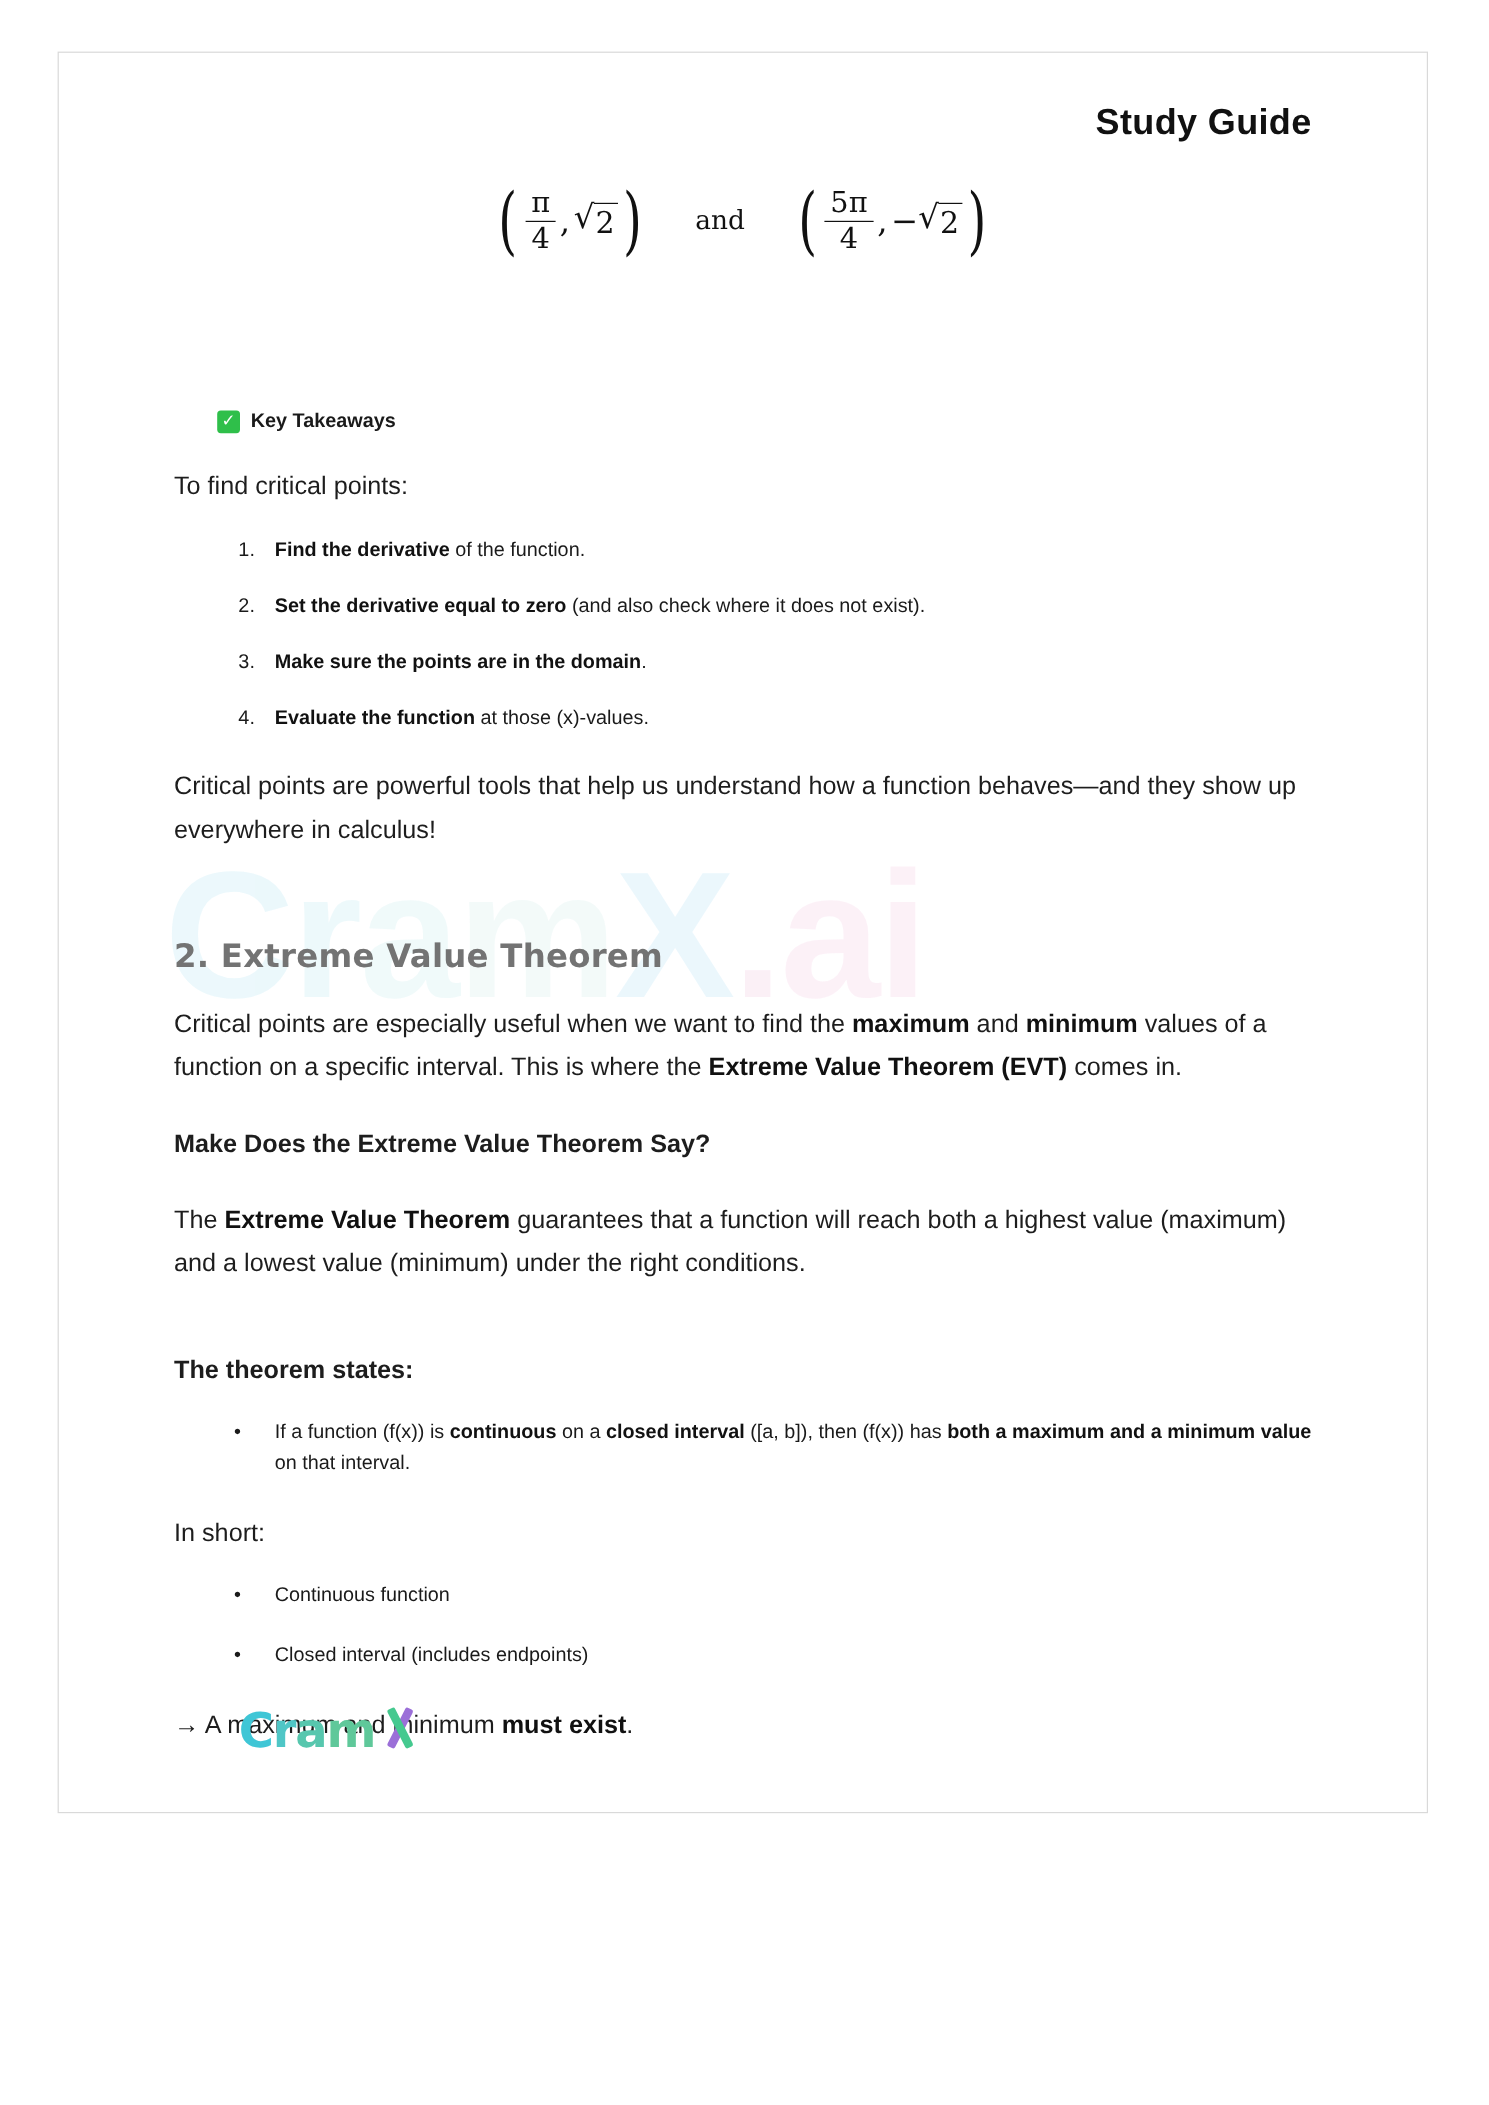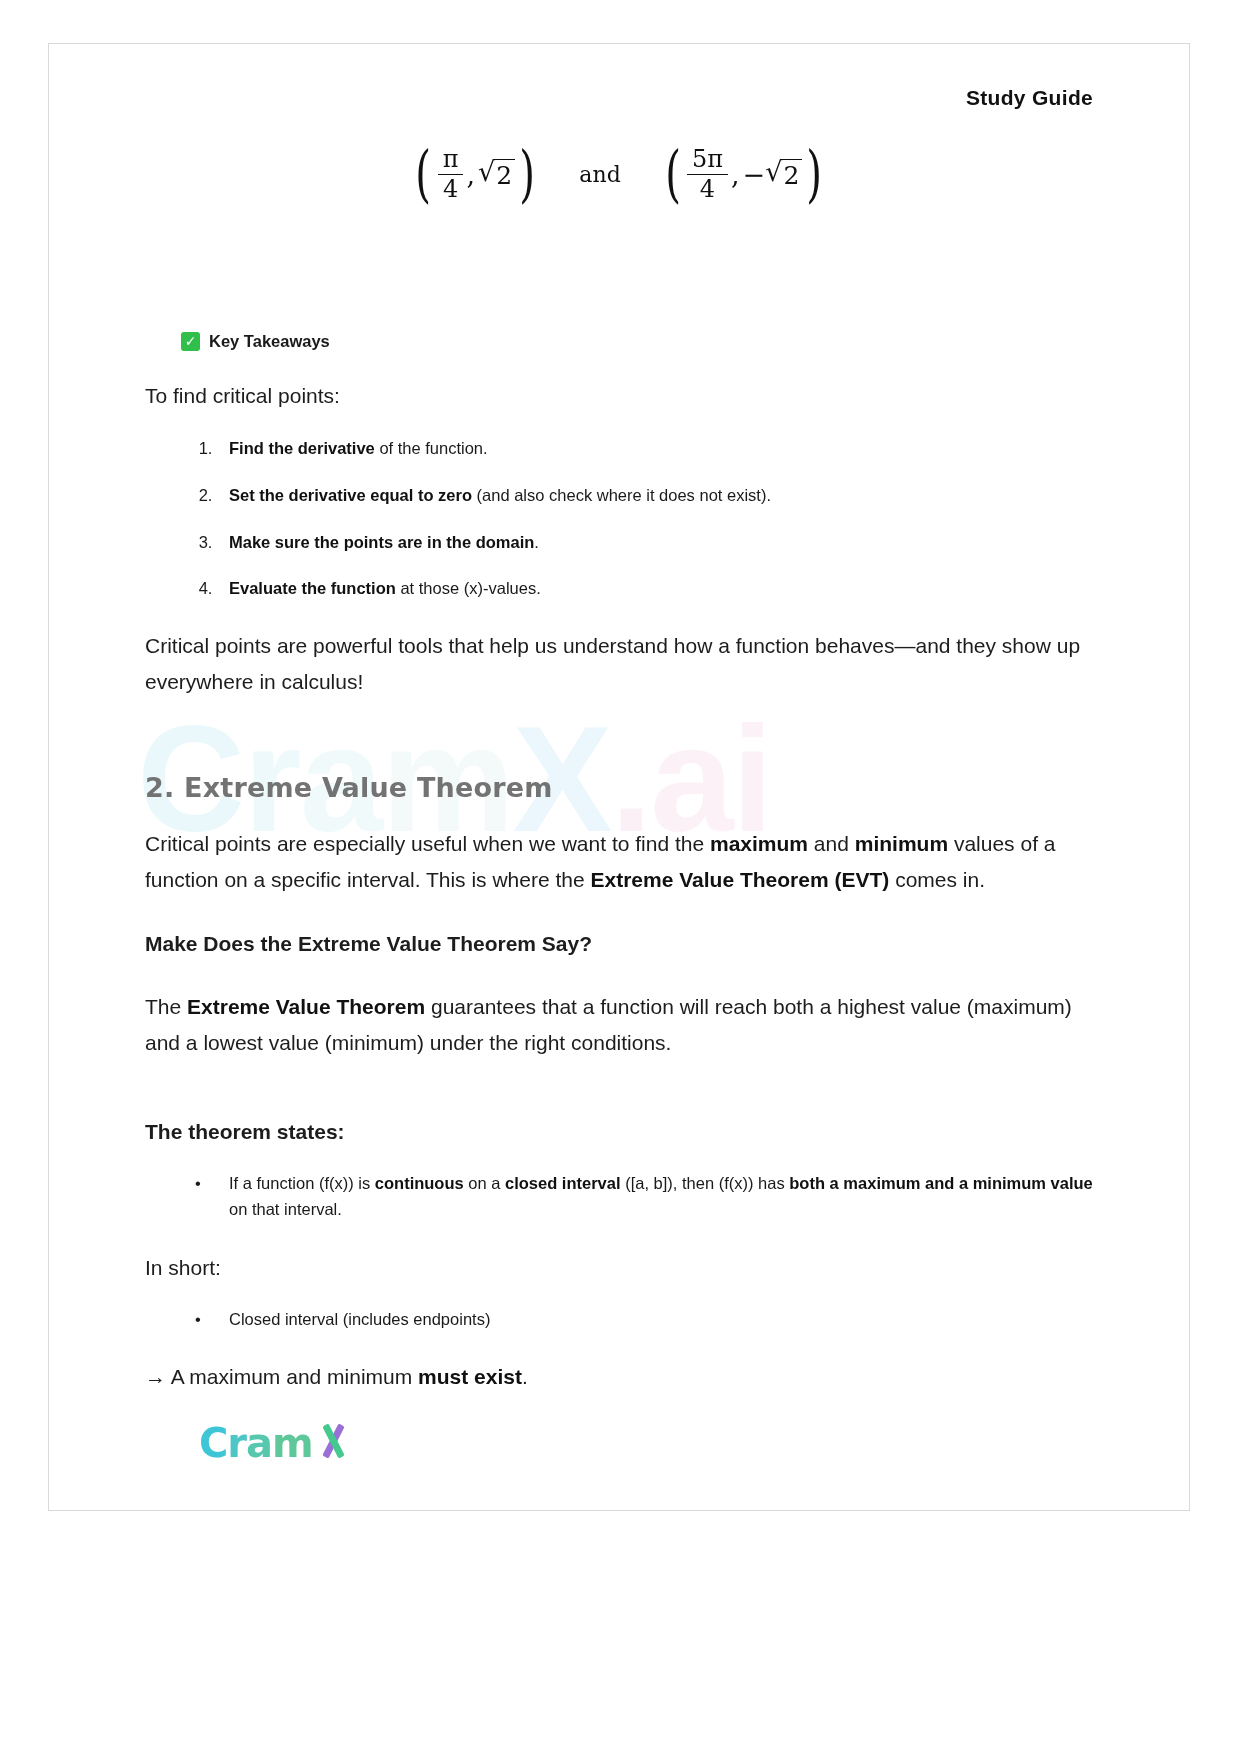--- a/index.html
+++ b/index.html
@@ -60,21 +60,21 @@
   .wm-r  { color: #c7ecf3; }
   .wm-a  { color: #cfeff0; }
   .wm-m  { color: #d9f0ee; }
   .wm-x1 { color: #bfe6f7; }
   .wm-dot{ color: #f3cfe4; }
   .wm-ai { color: #f7d3e8; }
 
   
   .doc-title {
     text-align: right;
-    font-size: 21px;
+    font-size: 30px;
     font-weight: bold;
     letter-spacing: 0.3px;
     margin: 0;
     padding-top: 42px;
     color: #111111;
   }
 
   
   .math-block {
     margin-top: 36px;
@@ -311,20 +311,21 @@
 
     <p class="para subhead">The theorem states:</p>
 
     <ul class="bullets">
       <li><span>If a function (f(x)) is </span><b>continuous</b><span> on a </span><b>closed interval</b><span> ([a, b]), then (f(x)) has </span><b>both a maximum and a minimum value</b><span> on that interval.</span></li>
     </ul>
 
     <p class="para">In short:</p>
 
     <ul class="bullets">
+      <li>Continuous function</li>
       <li>Closed interval (includes endpoints)</li>
     </ul>
 
     <p class="para"><span>→ A maximum and minimum </span><b>must exist</b><span>.</span></p>
 
   </div>
 
   <div class="footer-logo">
     <span class="lg-c">C</span>
       <span class="lg-r">r</span>

